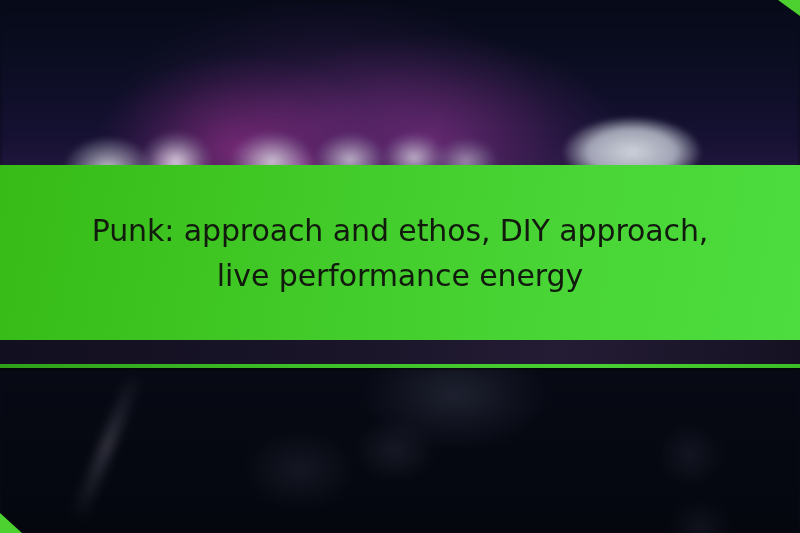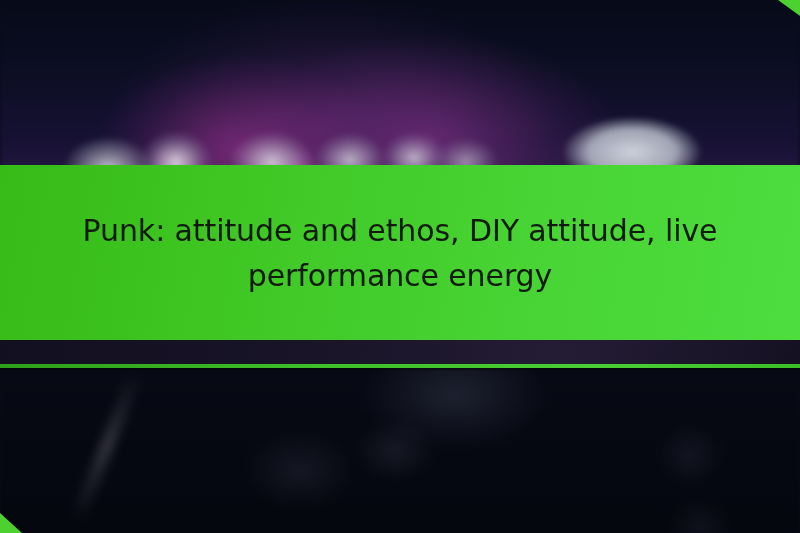--- a/index.html
+++ b/index.html
@@ -144,20 +144,20 @@
 
 <div id="stage">
 
   <div class="bg-photo"></div>
   <div class="streak"></div>
 
   <div class="corner-tr"></div>
   <div class="corner-bl"></div>
 
   <div class="banner">
-    <h1 class="banner-title">Punk: attitude and ethos, DIY attitude, live performance energy</h1>
+    <h1 class="banner-title">Punk: approach and ethos, DIY approach, live performance energy</h1>
   </div>
 
   <div class="gap-strip"></div>
   <div class="rule"></div>
   <div class="rule-shadow"></div>
 
 </div>
 
 </body></html>

